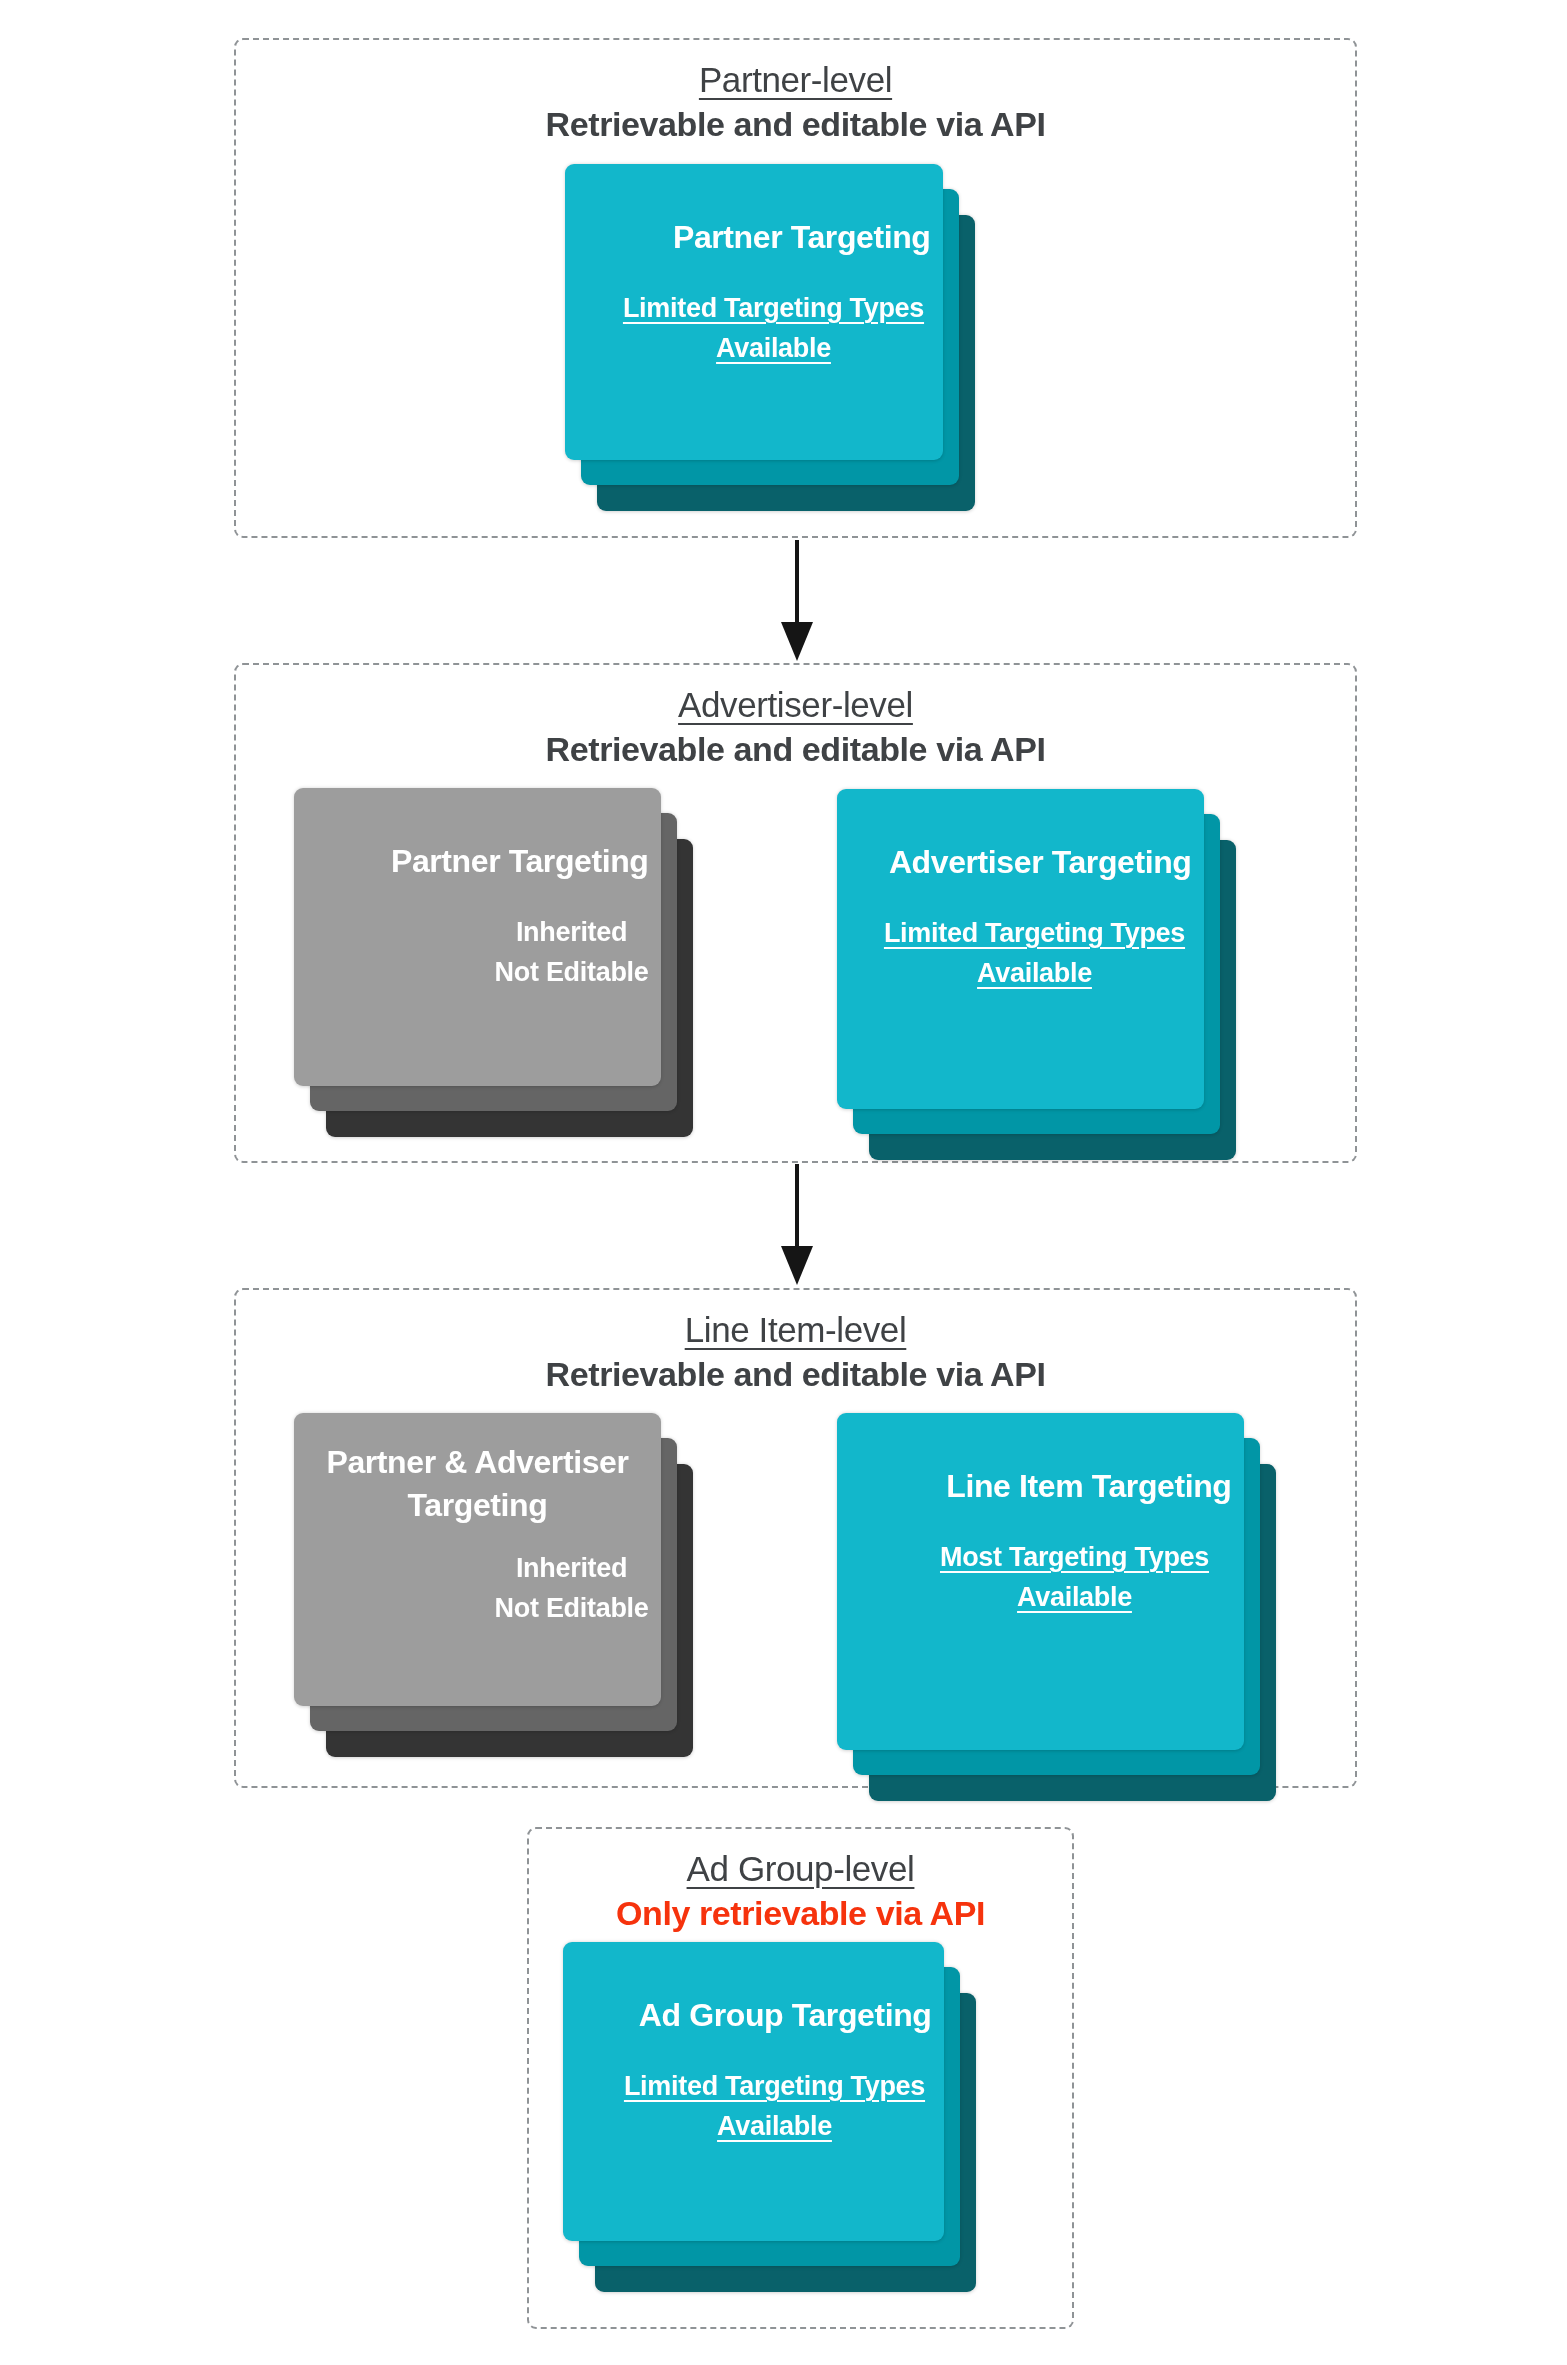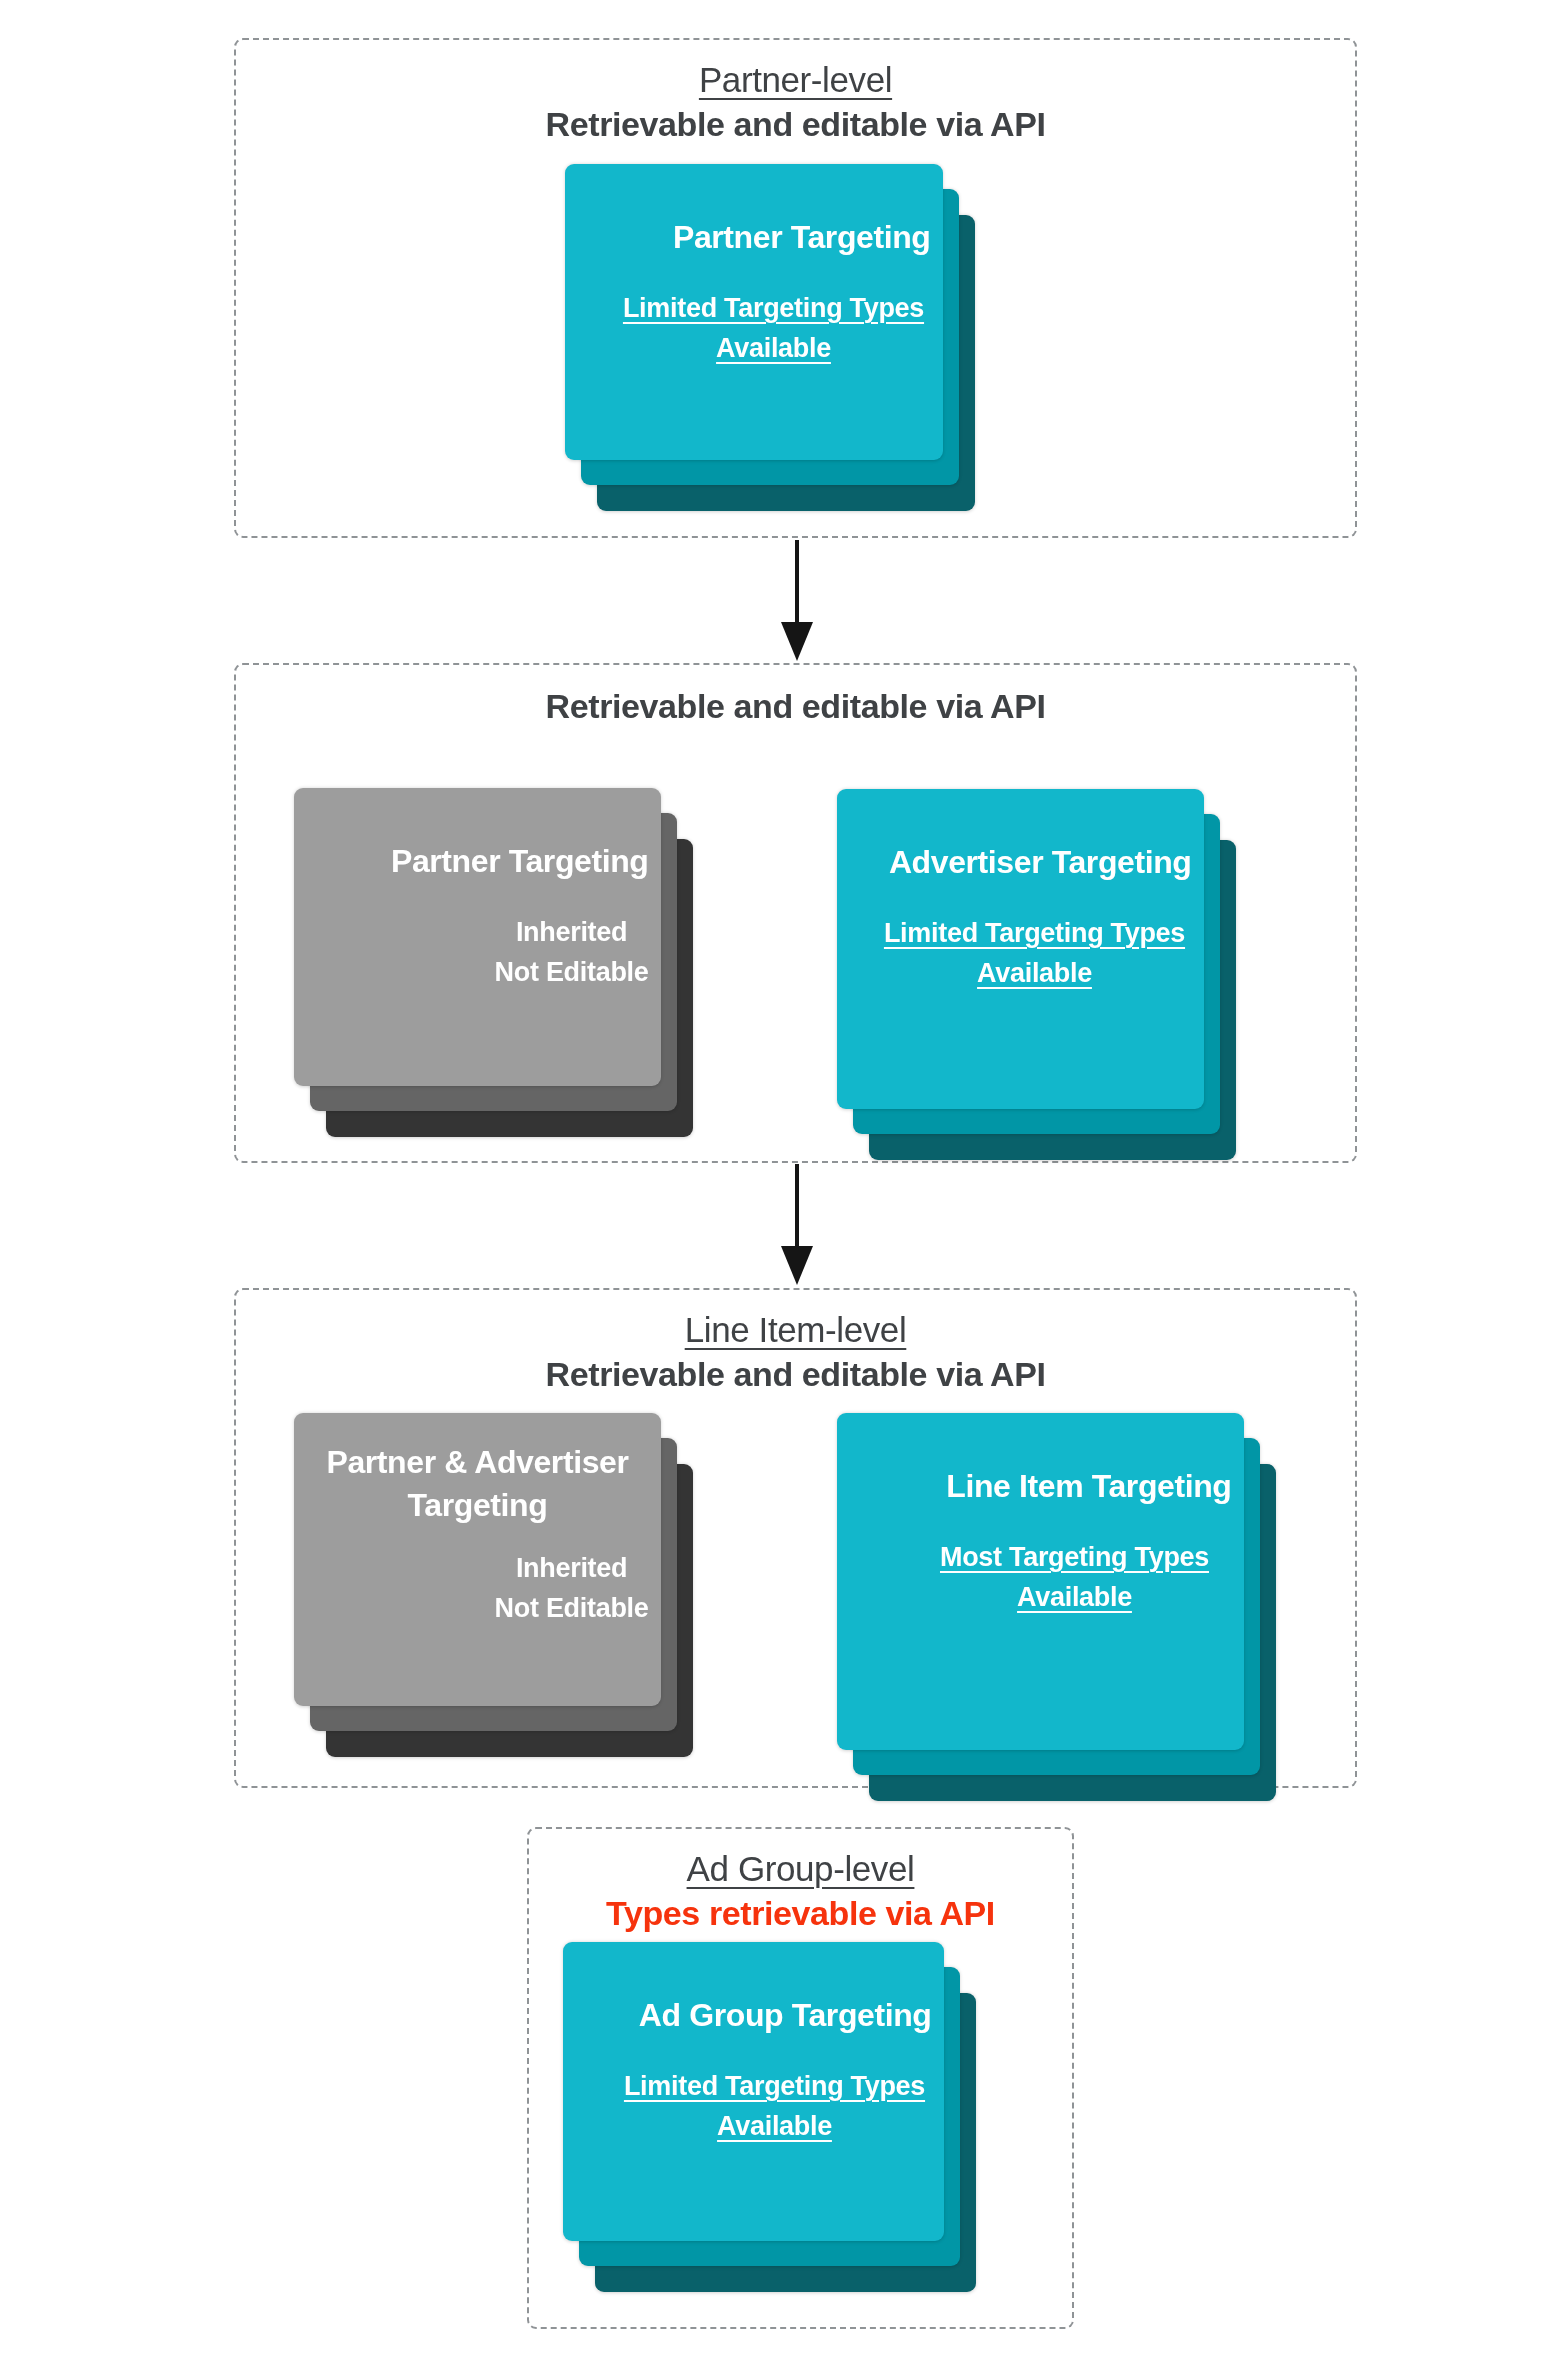--- a/index.html
+++ b/index.html
@@ -132,20 +132,21 @@
     </div>
   </div>
 
   <div class="flow-arrow" id="arrow-1">
     <div class="shaft"></div>
     <div class="head"></div>
   </div>
 
   <div class="section" id="section-advertiser">
     <div class="section-head">
+      <div class="section-title">Advertiser-level</div>
       <div class="section-sub">Retrievable and editable via API</div>
     </div>
     <div class="stack gray" style="left:58px; top:123px; width:367px; height:298px;">
       <div class="layer back"></div>
       <div class="layer mid"></div>
       <div class="layer front">
         <div class="card-title">Partner Targeting</div>
         <div class="card-sub">
           <div>Inherited</div>
           <div>Not Editable</div>
@@ -189,21 +190,21 @@
       <div class="layer front">
         <div class="card-title">Line Item Targeting</div>
         <div class="card-sub underlined">Most Targeting Types Available</div>
       </div>
     </div>
   </div>
 
   <div class="section" id="section-adgroup">
     <div class="section-head">
       <div class="section-title">Ad Group-level</div>
-      <div class="section-sub red">Types retrievable via API</div>
+      <div class="section-sub red">Only retrievable via API</div>
     </div>
     <div class="stack teal" style="left:34px; top:113px; width:381px; height:299px;">
       <div class="layer back"></div>
       <div class="layer mid"></div>
       <div class="layer front">
         <div class="card-title">Ad Group Targeting</div>
         <div class="card-sub underlined">Limited Targeting Types Available</div>
       </div>
     </div>
   </div>

